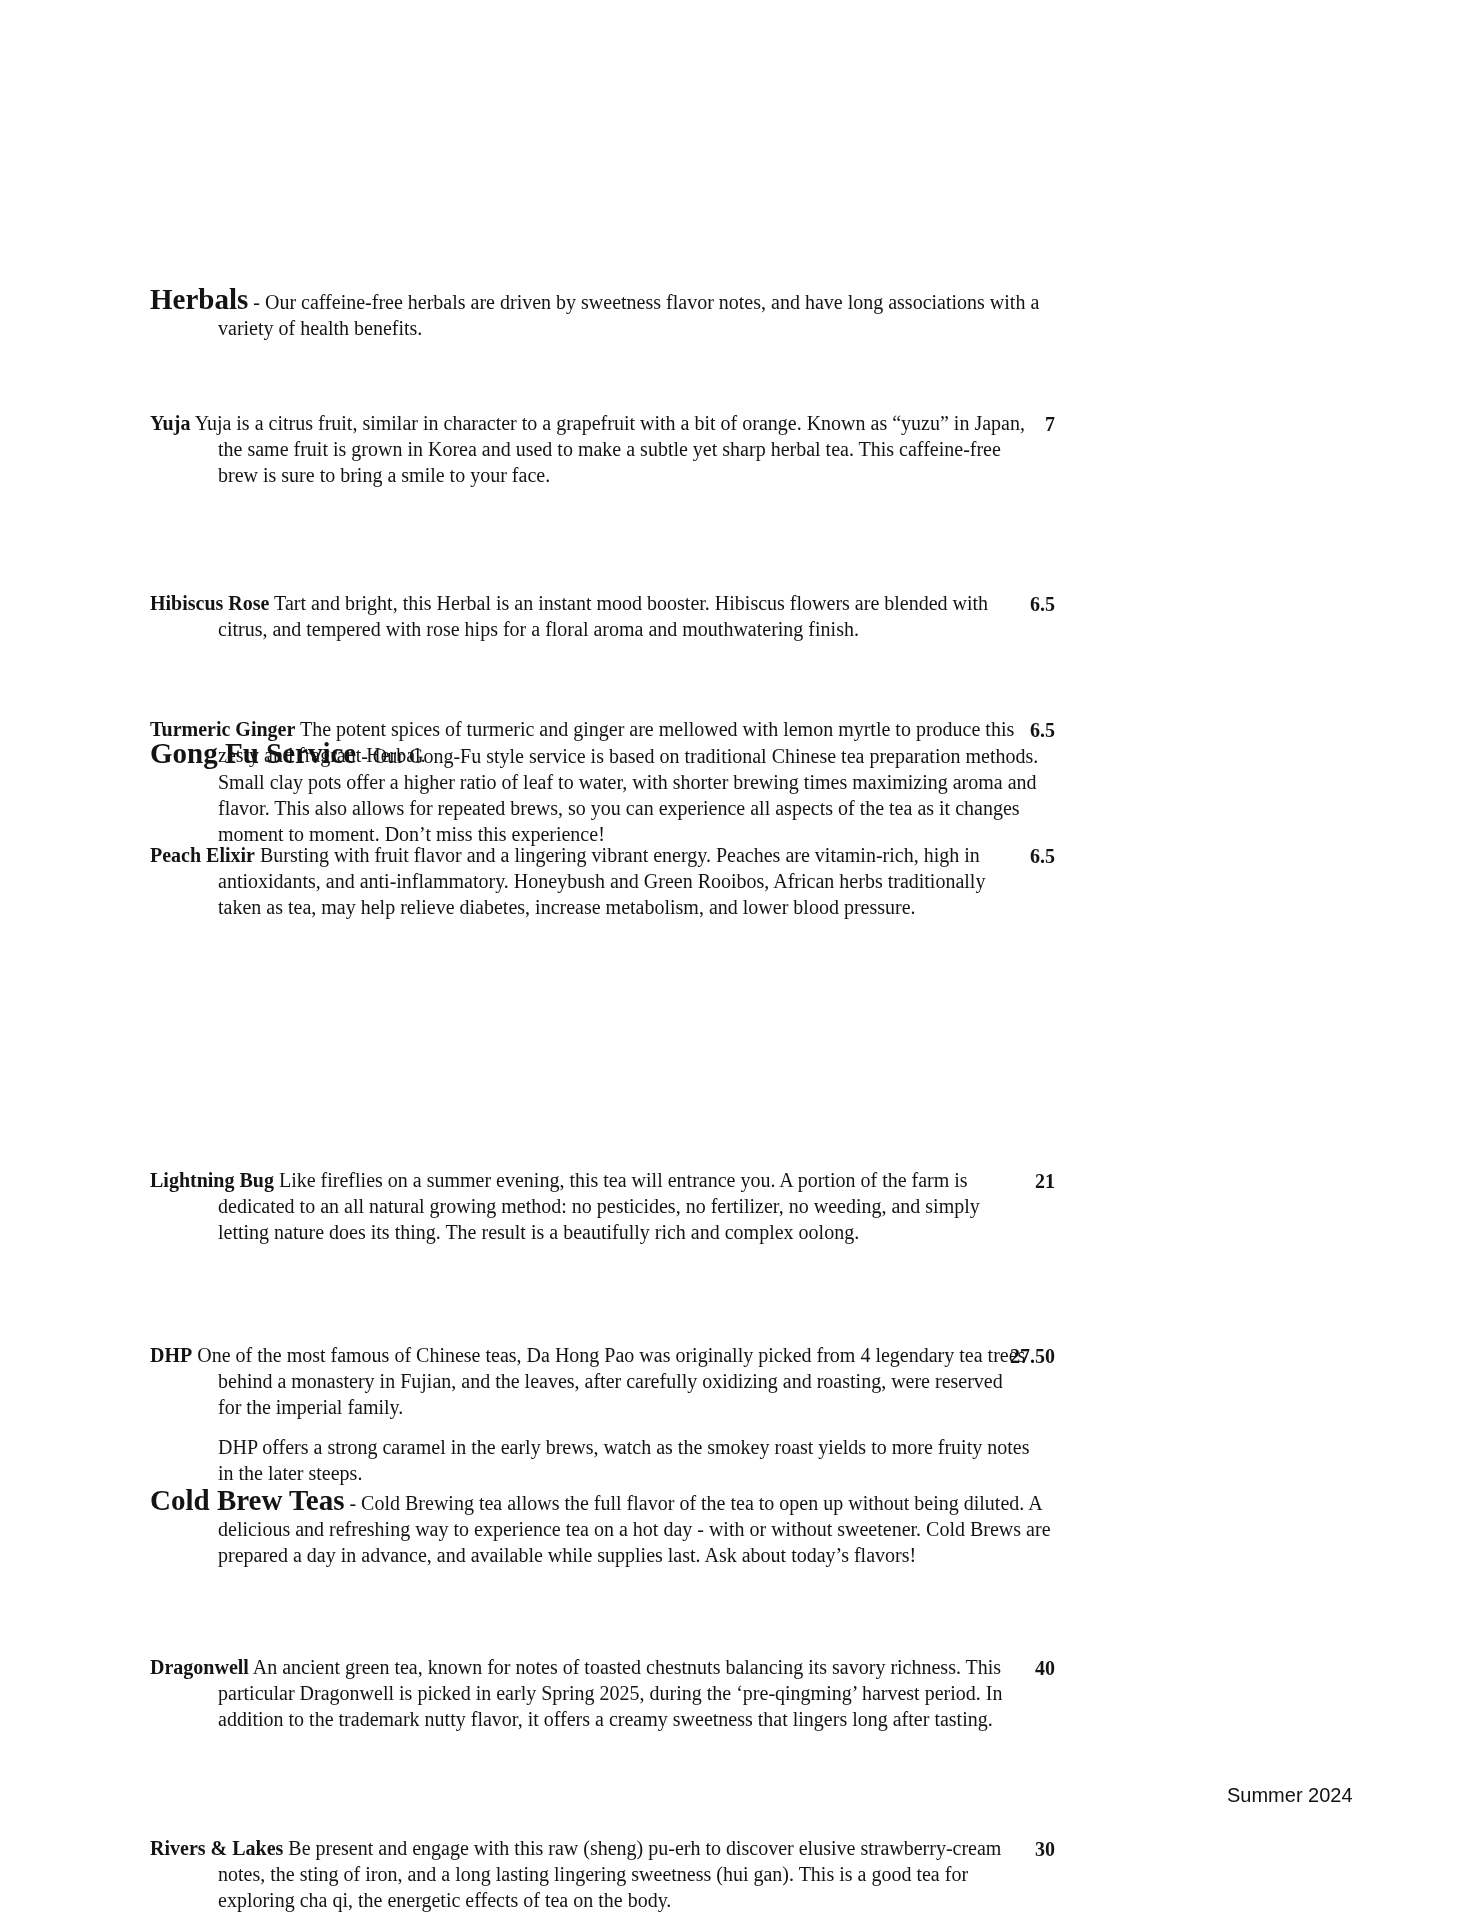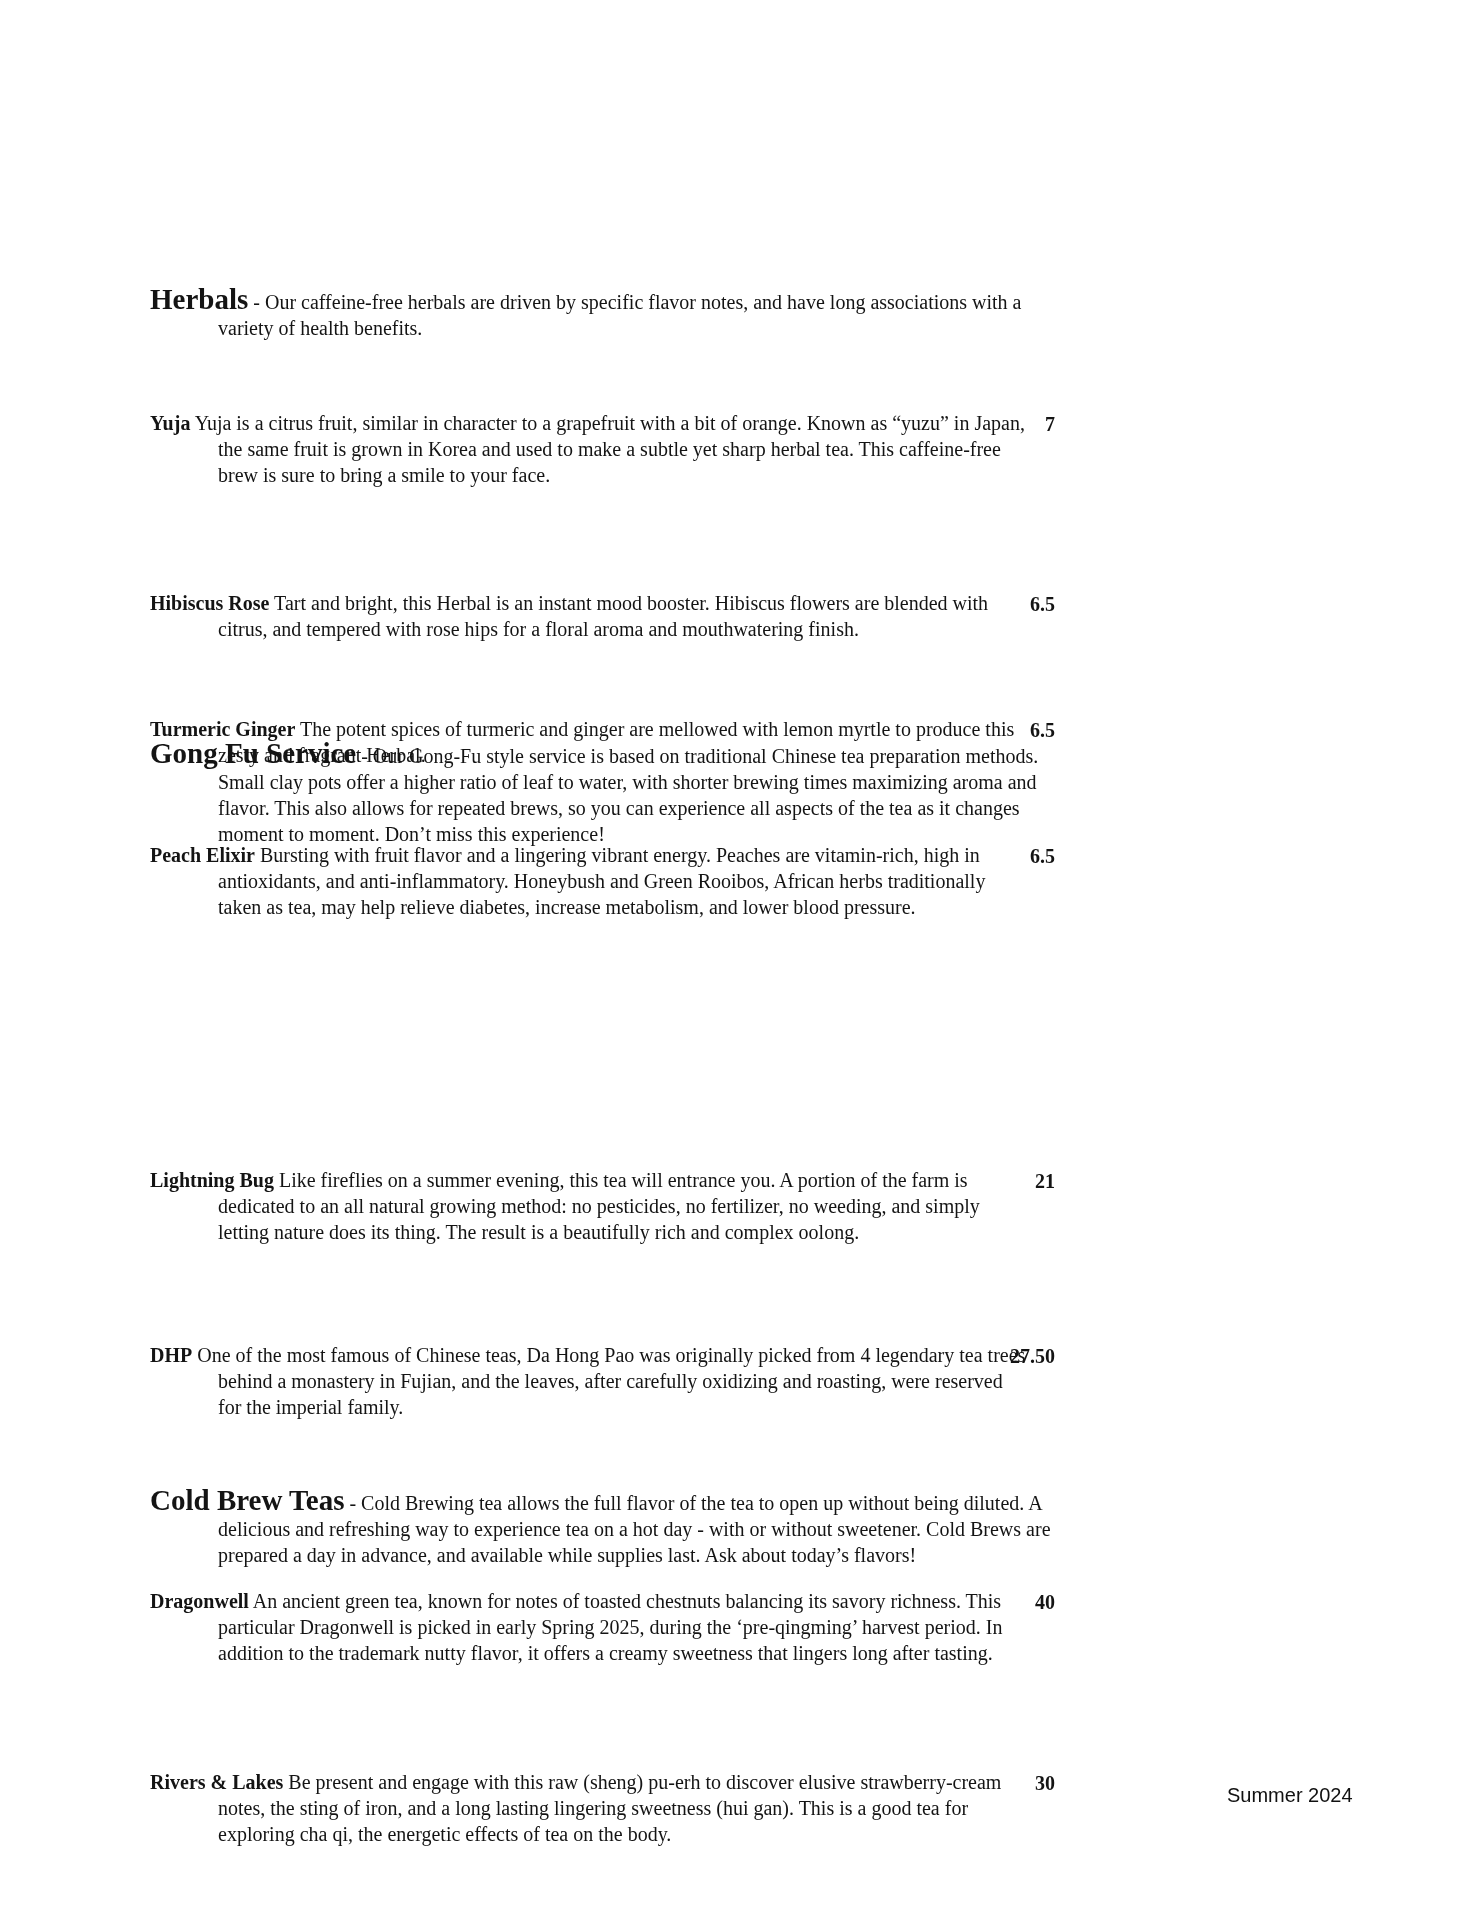--- a/index.html
+++ b/index.html
@@ -50,21 +50,21 @@
     color:#111111;
   }
 </style>
 </head>
 <body>
 
 <div class="page">
 
   <div class="block body-text hang" style="top:284px;">
     <span class="section-title">Herbals</span>
-    <span>- Our caffeine-free herbals are driven by specific flavor notes, and have long associations with a variety of health benefits.</span>
+    <span>- Our caffeine-free herbals are driven by sweetness flavor notes, and have long associations with a variety of health benefits.</span>
   </div>
 
   <div class="block body-text item" style="top:374px;margin-top:36px;">
     <div class="item-text hang">
       <span class="item-name">Yuja</span>
       <span>Yuja is a citrus fruit, similar in character to a grapefruit with a bit of orange.  Known as “yuzu” in Japan, the same fruit is grown in Korea and used to make a subtle yet sharp herbal tea.  This caffeine-free brew is sure to bring a smile to your face.</span>
     </div>
     <div class="price">7</div>
   </div>
 
@@ -103,20 +103,21 @@
       <span>Like fireflies on a summer evening, this tea will entrance you.  A portion of the farm is dedicated to an all natural growing method: no pesticides, no fertilizer, no weeding, and simply letting nature does its thing. The result is a beautifully rich and complex oolong.</span>
     </div>
     <div class="price">21</div>
   </div>
 
   <div class="block body-text item" style="top:968px;">
     <div class="item-text hang">
       <span class="item-name">DHP</span>
       <span>One of the most famous of Chinese teas, Da Hong Pao was originally picked from 4 legendary tea trees behind a monastery in Fujian, and the leaves, after carefully oxidizing and roasting, were reserved for the imperial family.</span>
     </div>
+    <div class="item-text cont-para">DHP offers a strong caramel in the early brews, watch as the smokey roast yields to more fruity notes in the later steeps.</div>
     <div class="price">27.50</div>
   </div>
 
   <div class="block body-text item" style="top:1136px;">
     <div class="item-text hang">
       <span class="item-name">Dragonwell</span>
       <span>An ancient green tea, known for notes of toasted chestnuts balancing its savory richness. This particular Dragonwell is picked in early Spring 2025, during the ‘pre-qingming’ harvest period. In addition to the trademark nutty flavor, it offers a creamy sweetness that lingers long after tasting.</span>
     </div>
     <div class="price">40</div>
   </div>

